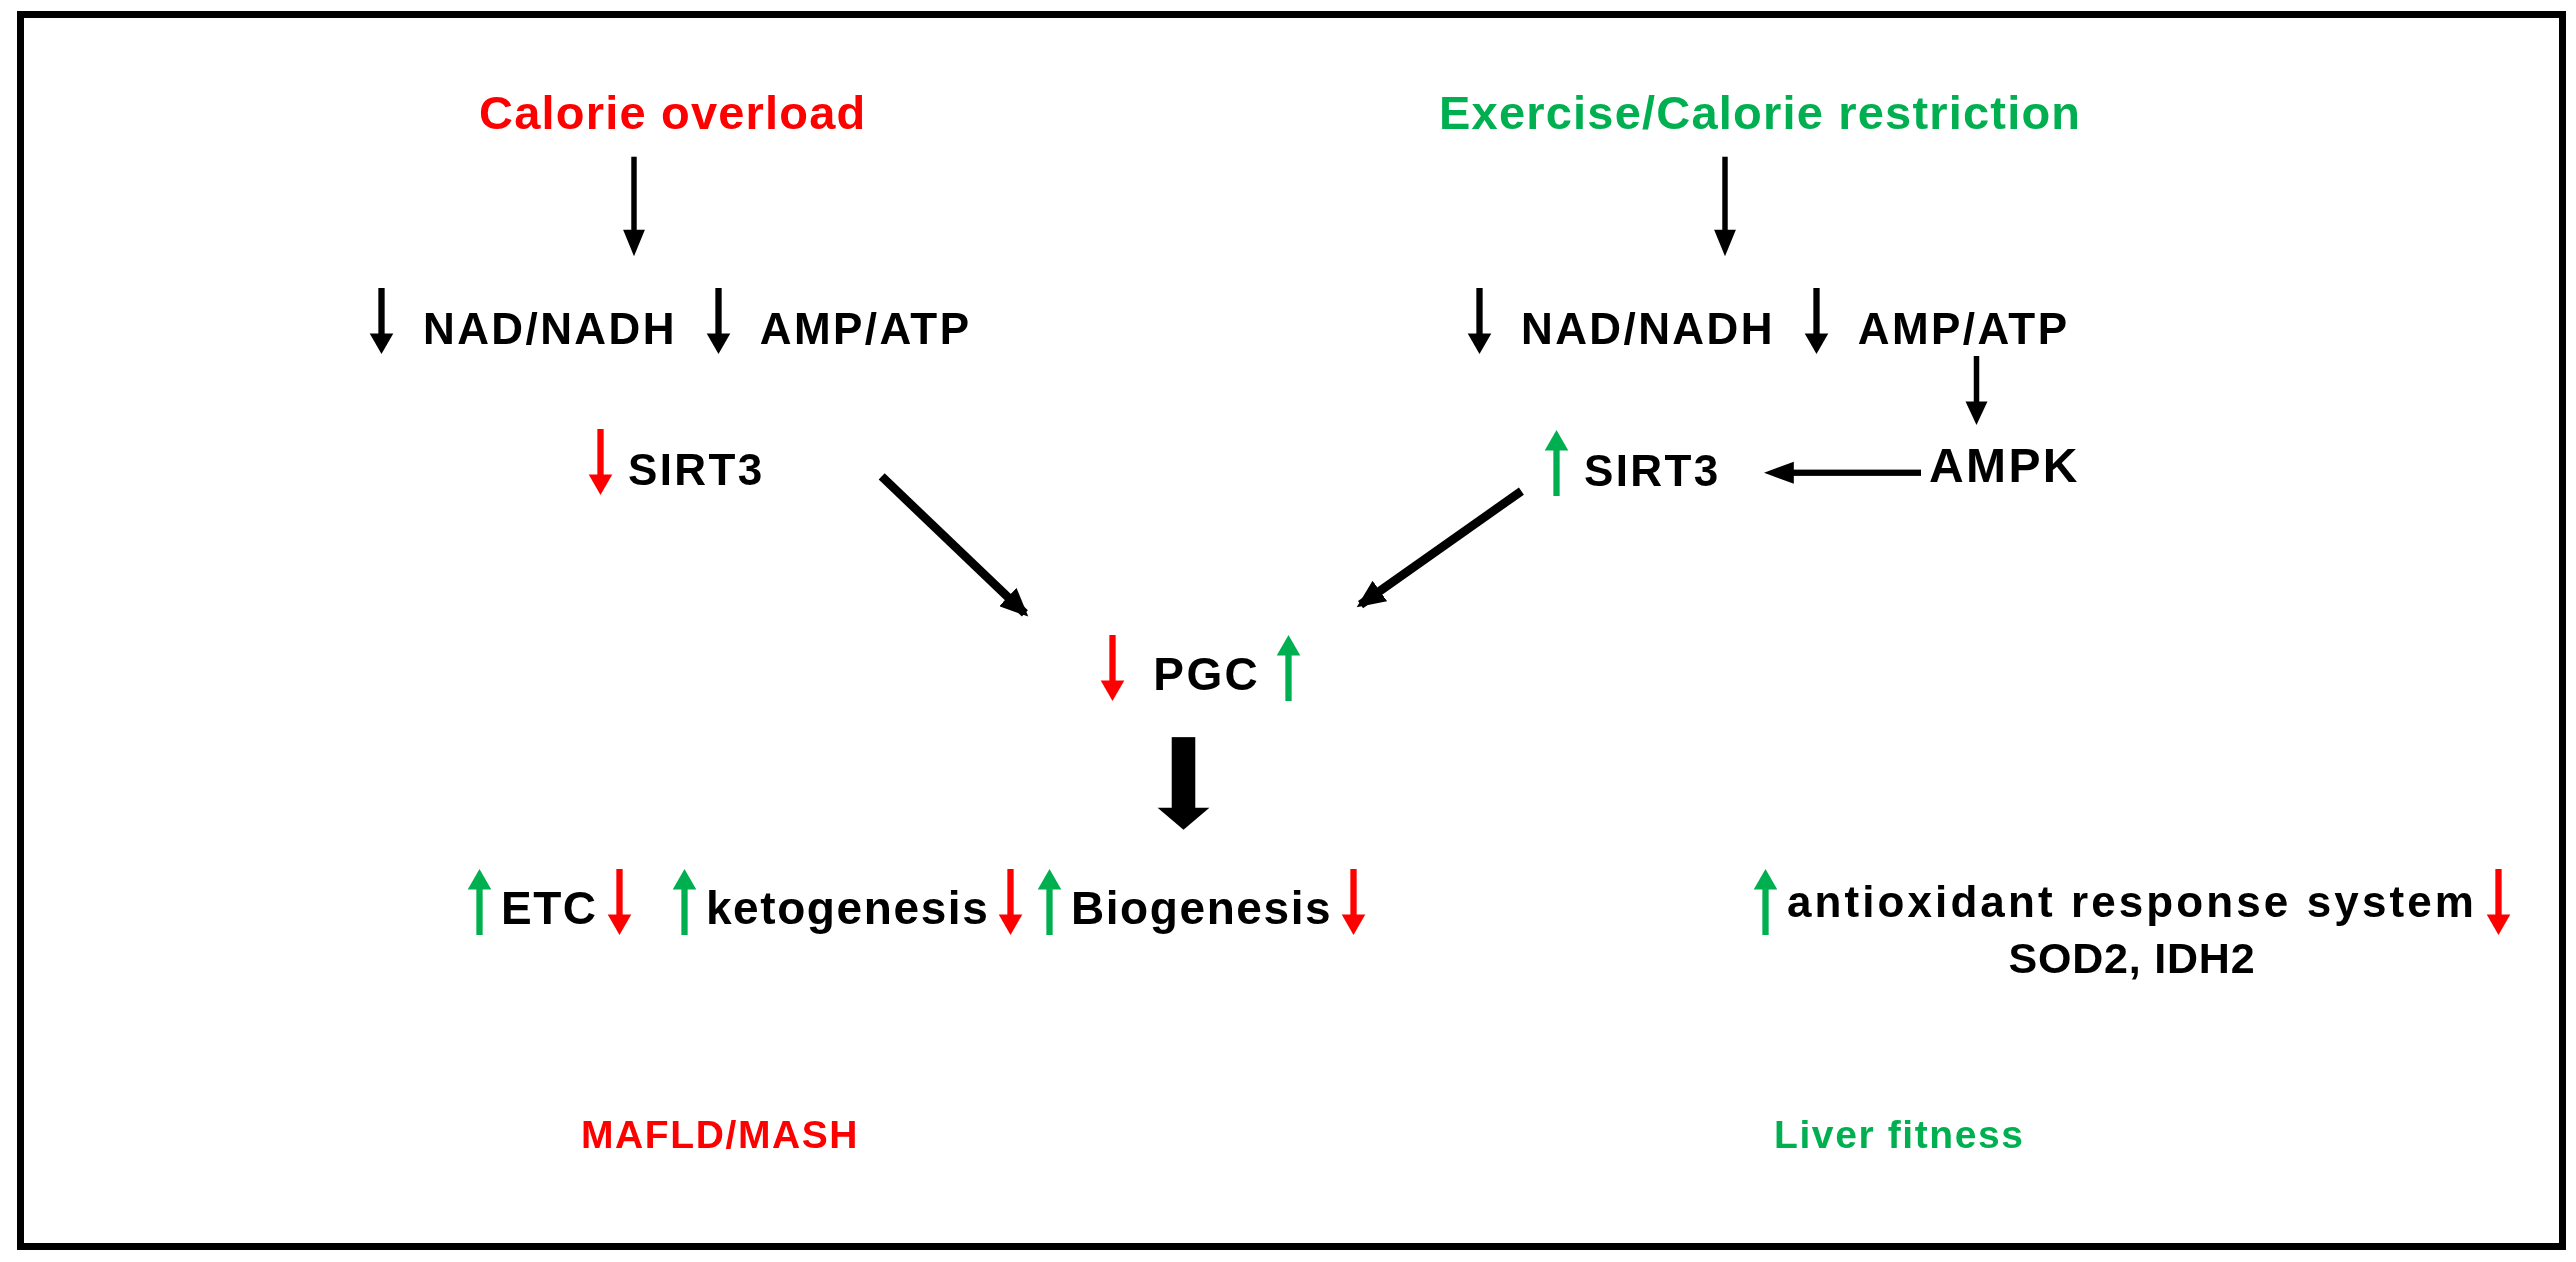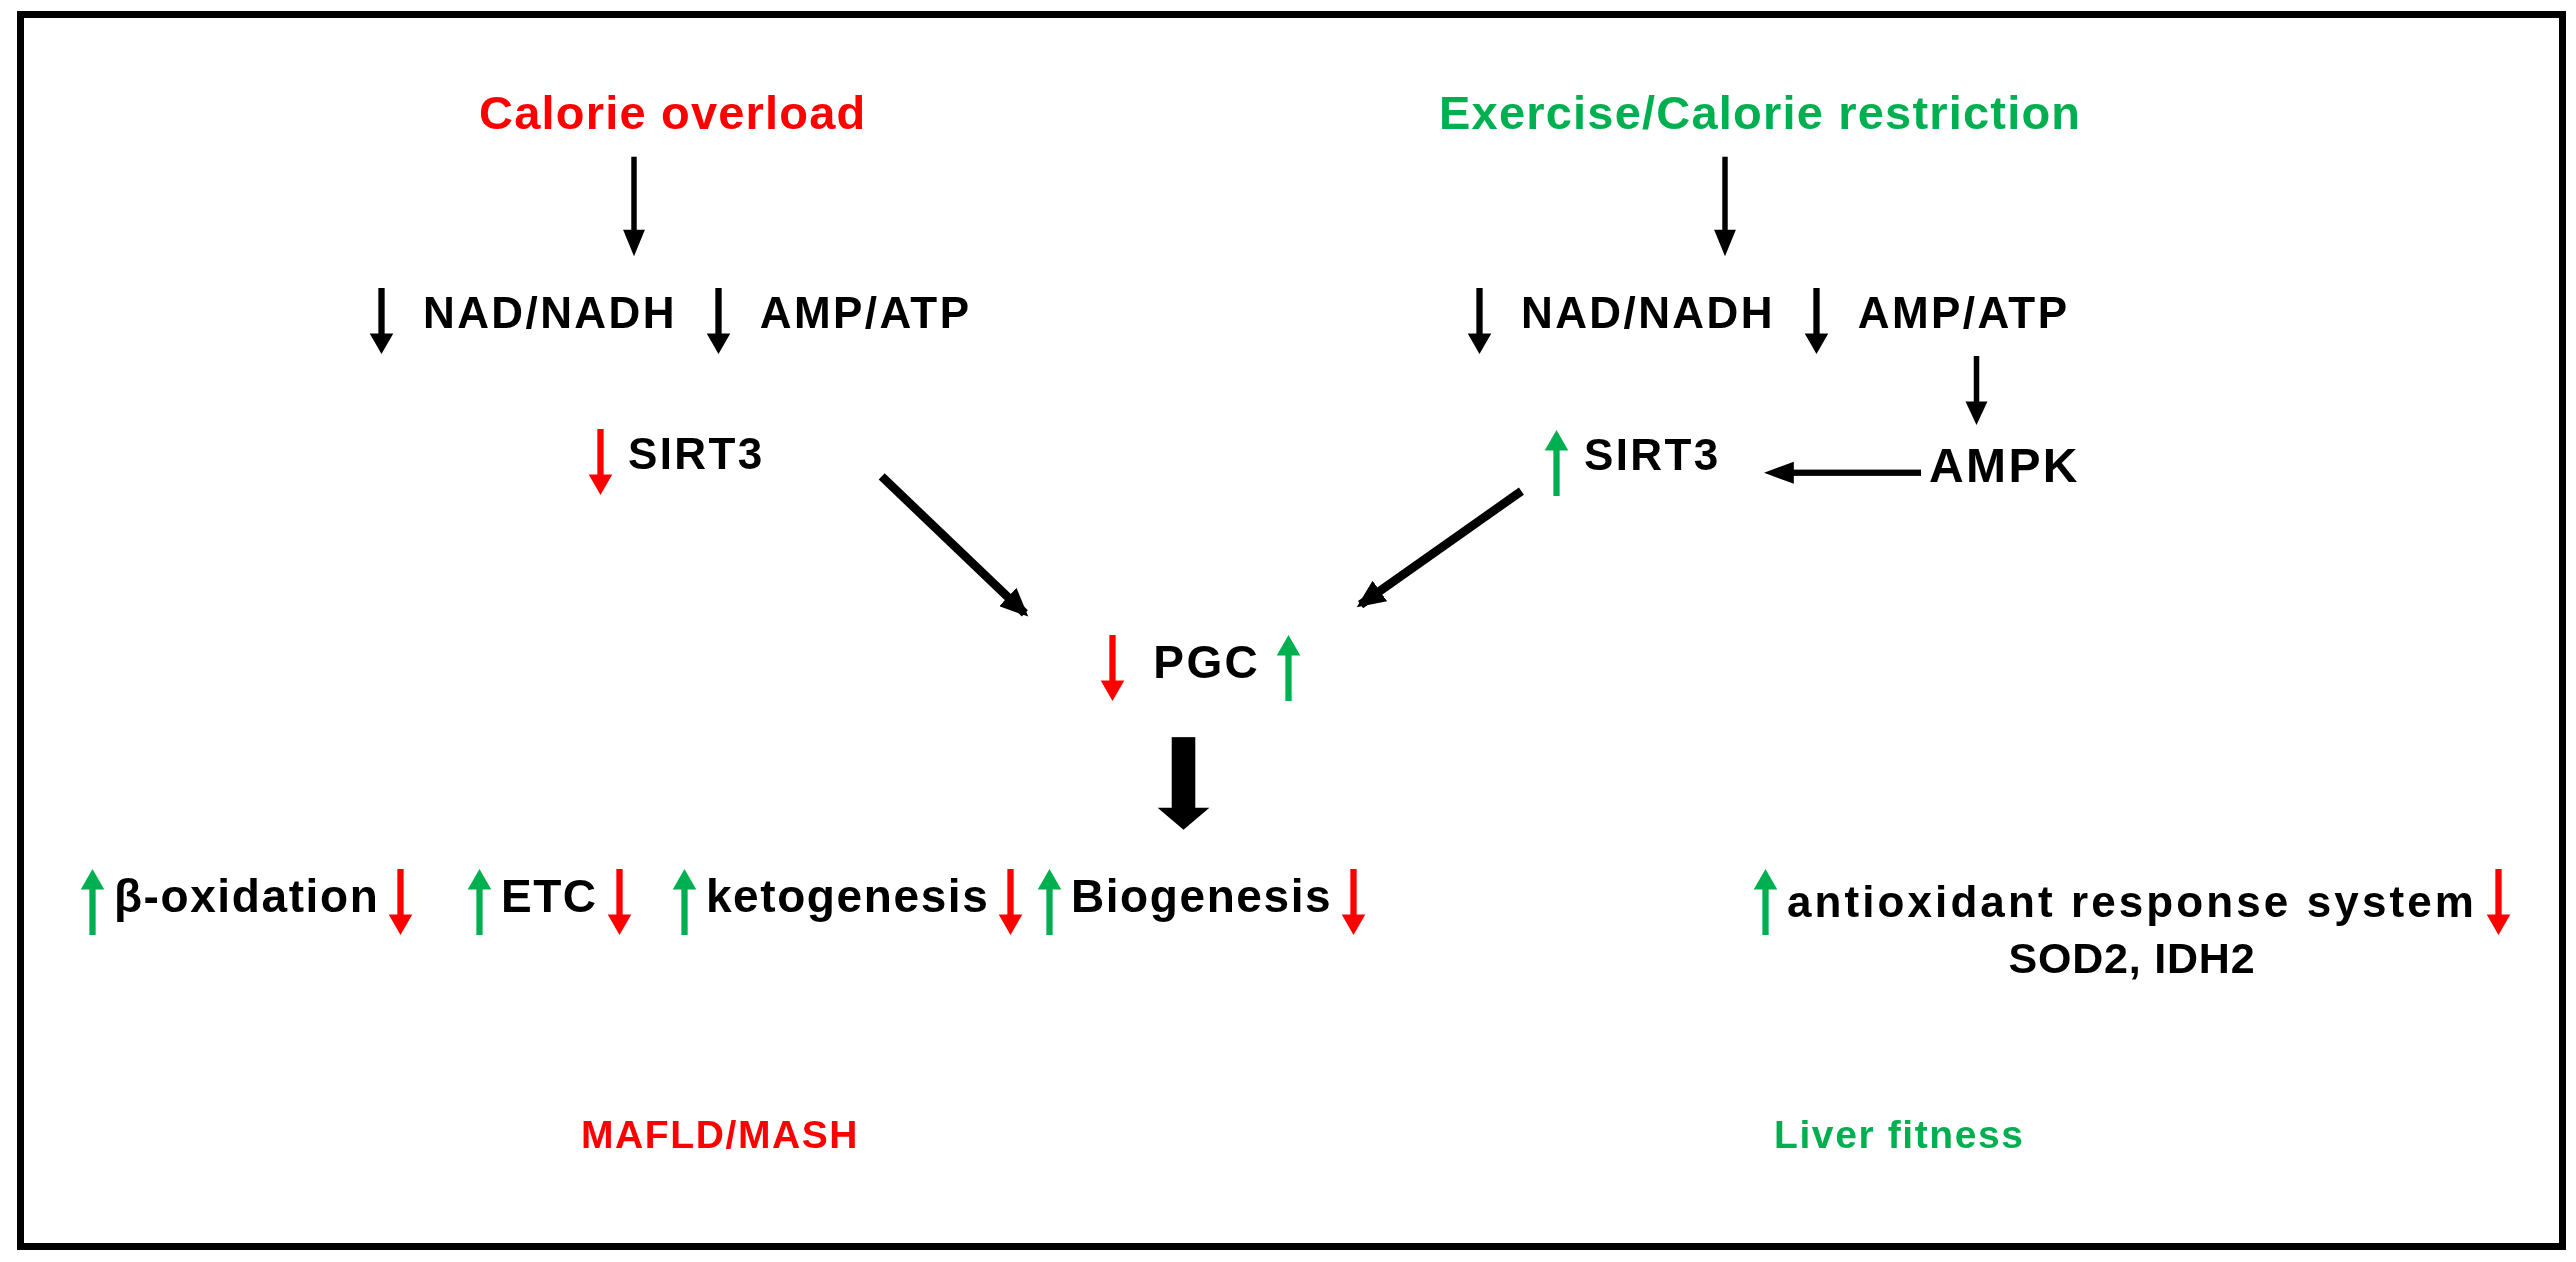--- a/index.html
+++ b/index.html
@@ -11,21 +11,21 @@
   .frame {
     position:absolute; left:17.3px; top:11px; width:2549px; height:1239px;
     border:7.9px solid #000; box-sizing:border-box;
   }
   .abs { position:absolute; }
   .txt { position:absolute; white-space:nowrap; line-height:1.05; }
   .header { font-size:47px; letter-spacing:1.2px; }
   .c-red   { color:#fe0000; }
   .c-green { color:#00b050; }
   .c-black { color:#000000; }
-  .row { position:absolute; display:flex; align-items:flex-start; white-space:nowrap; }
+  .row { position:absolute; display:flex; align-items:flex-end; white-space:nowrap; }
   .main  { font-size:44px; letter-spacing:2.4px; column-gap:28px; }
   .node  { font-size:44px; letter-spacing:2.4px; column-gap:14px; }
   .out   { font-size:46px; letter-spacing:1.6px; column-gap:7.9px; }
   .multi { align-items:flex-start;justify-content:flex-end; }
   .col   { display:flex; flex-direction:column; align-items:center; }
   .line1 { font-size:44px; letter-spacing:3.1px; line-height:66px; }
   .line2 { font-size:43px; letter-spacing:0.8px; line-height:47px; }
   .outcome { font-size:39px; letter-spacing:1.6px;margin-left:20px; }
   svg { display:block; }
 </style>
@@ -129,31 +129,20 @@
       <polygon points="2,26 32,26 17,0" fill="currentColor"></polygon>
         <rect x="13" y="22" width="8" height="62" fill="currentColor"></rect>
     </svg>
   </div>
 
   <svg class="abs c-black" style="left:1156px;top:737px" width="55" height="93" viewBox="0 0 70 118">
     <rect x="20" y="0" width="30" height="92" fill="currentColor"></rect>
     <polygon points="2,90 68,90 35,118" fill="currentColor"></polygon>
   </svg>
 
-  <div class="row out" style="left:79px;top:869px">
-    <svg class="c-green" width="27" height="66" viewBox="0 0 34 84">
-      <polygon points="2,26 32,26 17,0" fill="currentColor"></polygon>
-        <rect x="13" y="22" width="8" height="62" fill="currentColor"></rect>
-    </svg>
-    <span>β-oxidation</span>
-    <svg class="c-red" width="27" height="66" viewBox="0 0 34 84">
-      <rect x="13" y="0" width="8" height="62" fill="currentColor"></rect>
-        <polygon points="2,58 32,58 17,84" fill="currentColor"></polygon>
-    </svg>
-  </div>
 
   <div class="row out" style="left:466px;top:869px">
     <svg class="c-green" width="27" height="66" viewBox="0 0 34 84">
       <polygon points="2,26 32,26 17,0" fill="currentColor"></polygon>
         <rect x="13" y="22" width="8" height="62" fill="currentColor"></rect>
     </svg>
     <span>ETC</span>
     <svg class="c-red" width="27" height="66" viewBox="0 0 34 84">
       <rect x="13" y="0" width="8" height="62" fill="currentColor"></rect>
         <polygon points="2,58 32,58 17,84" fill="currentColor"></polygon>

